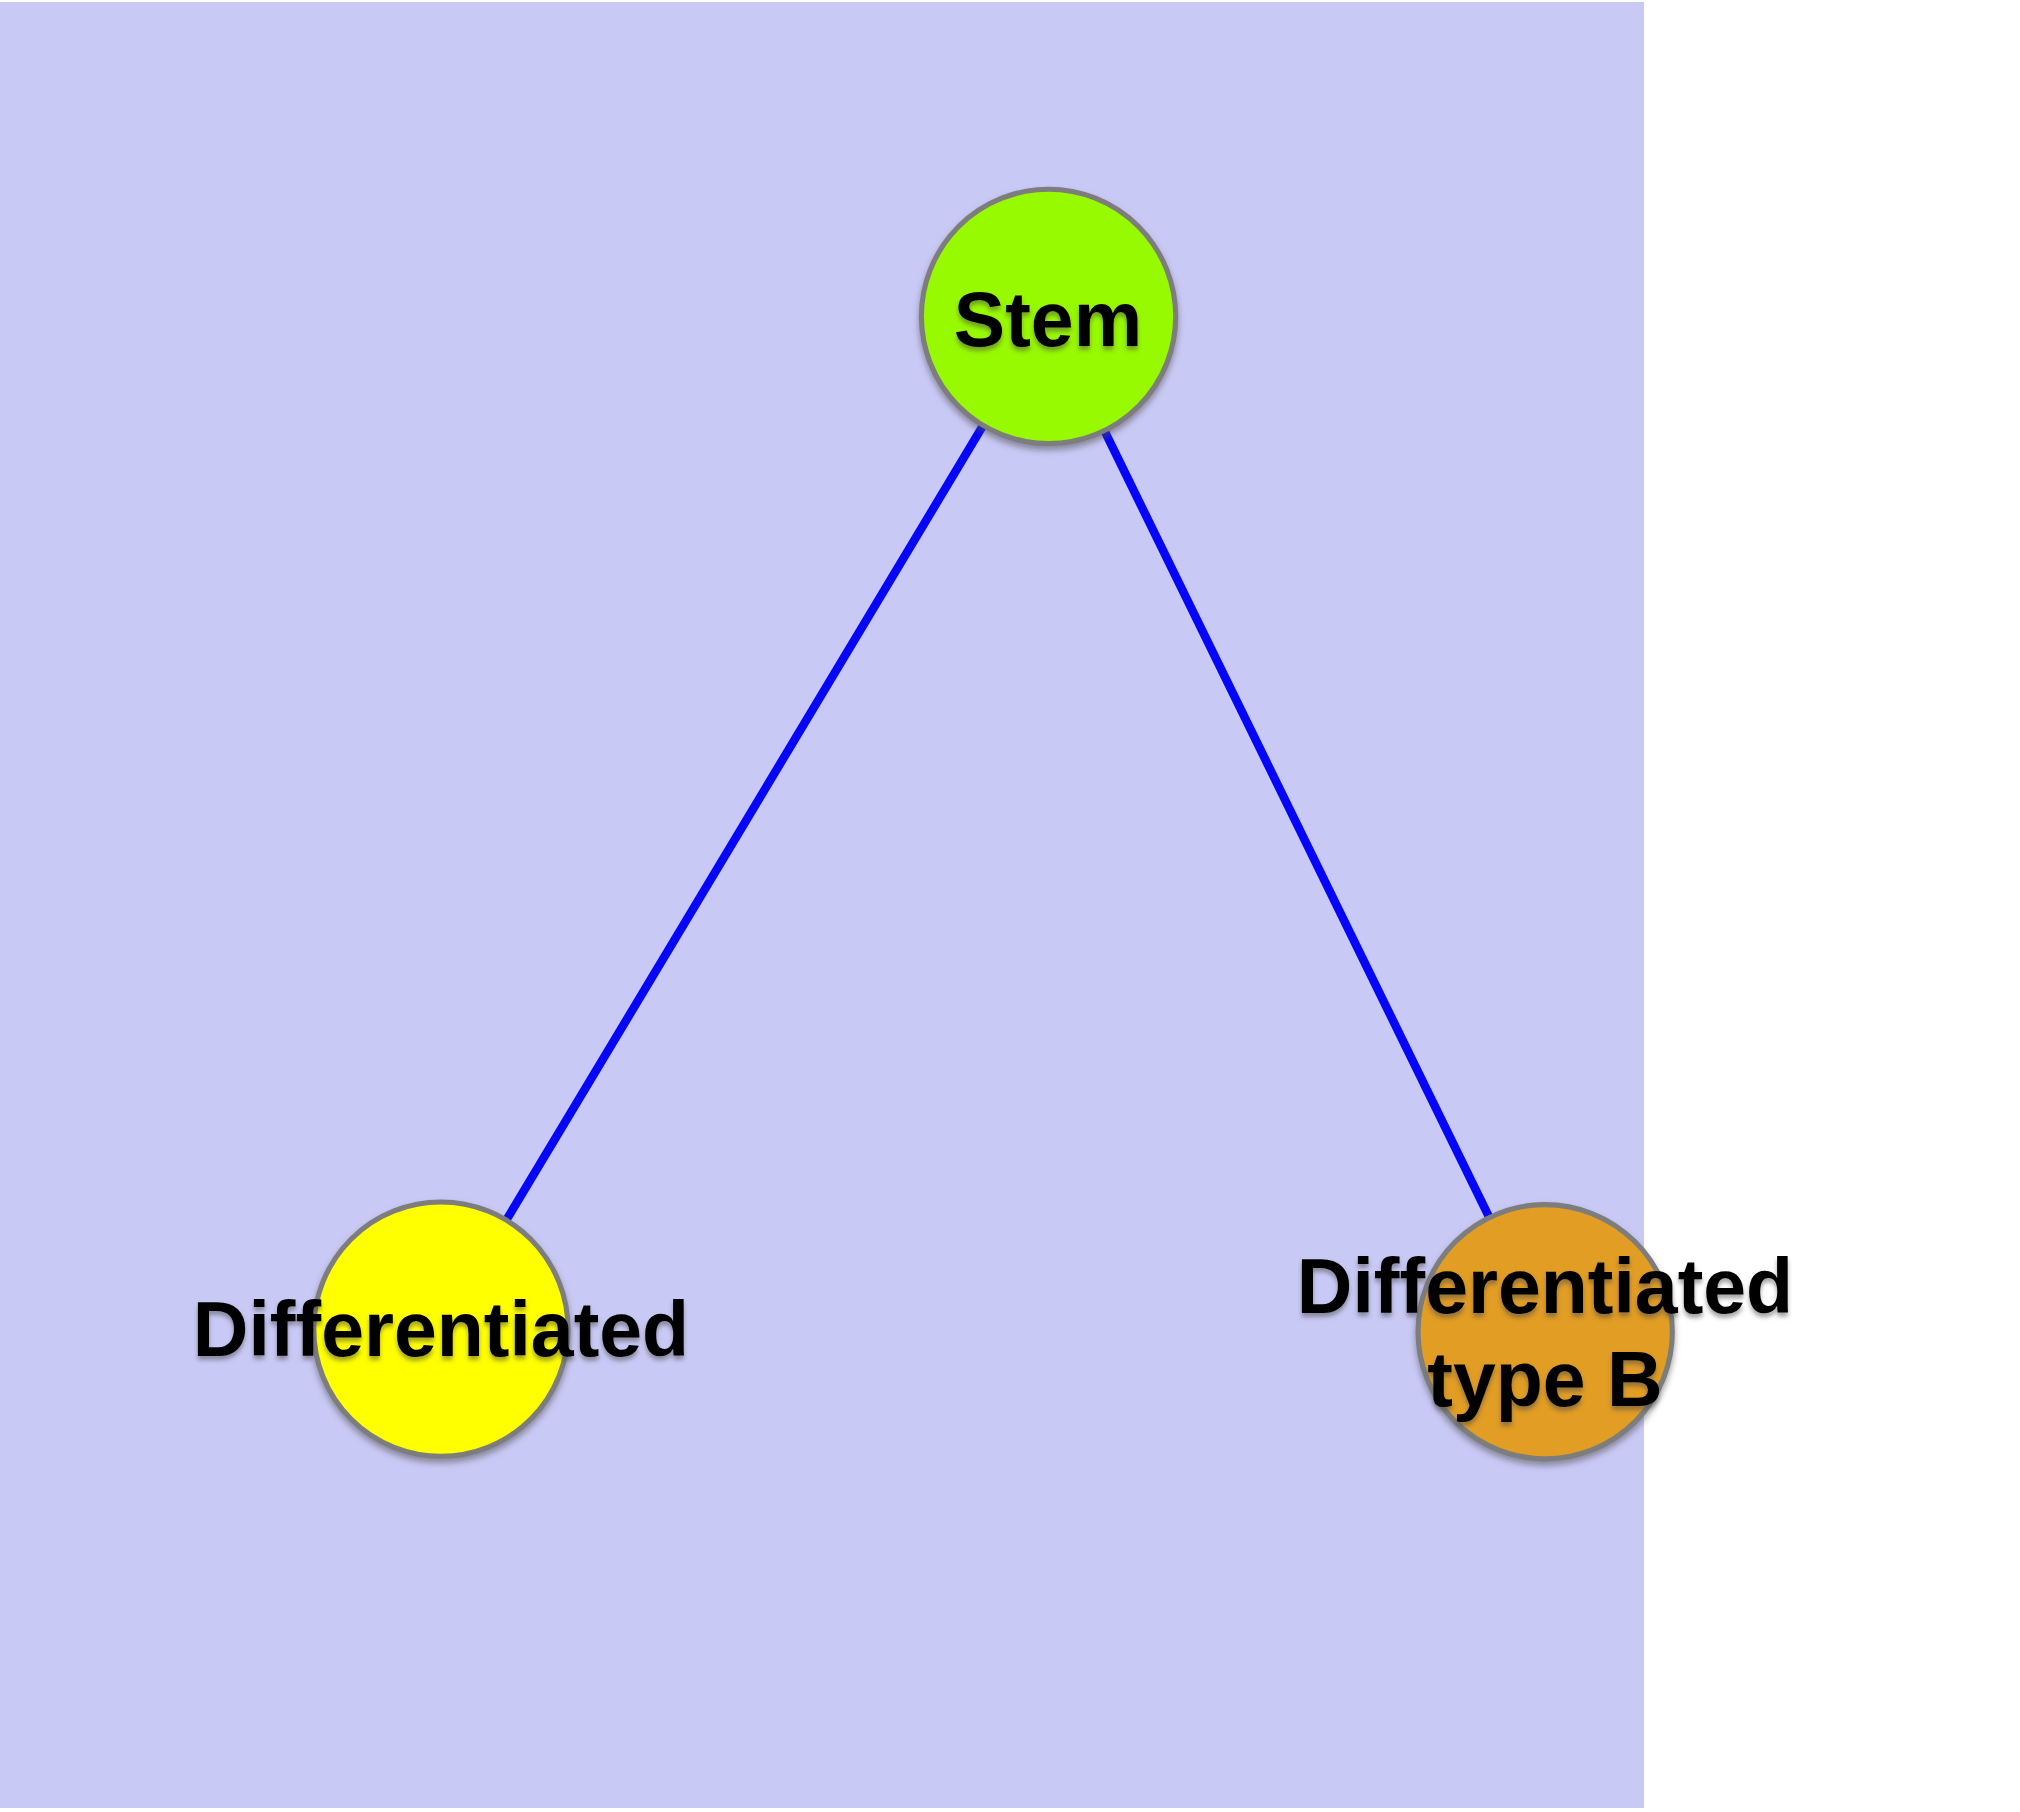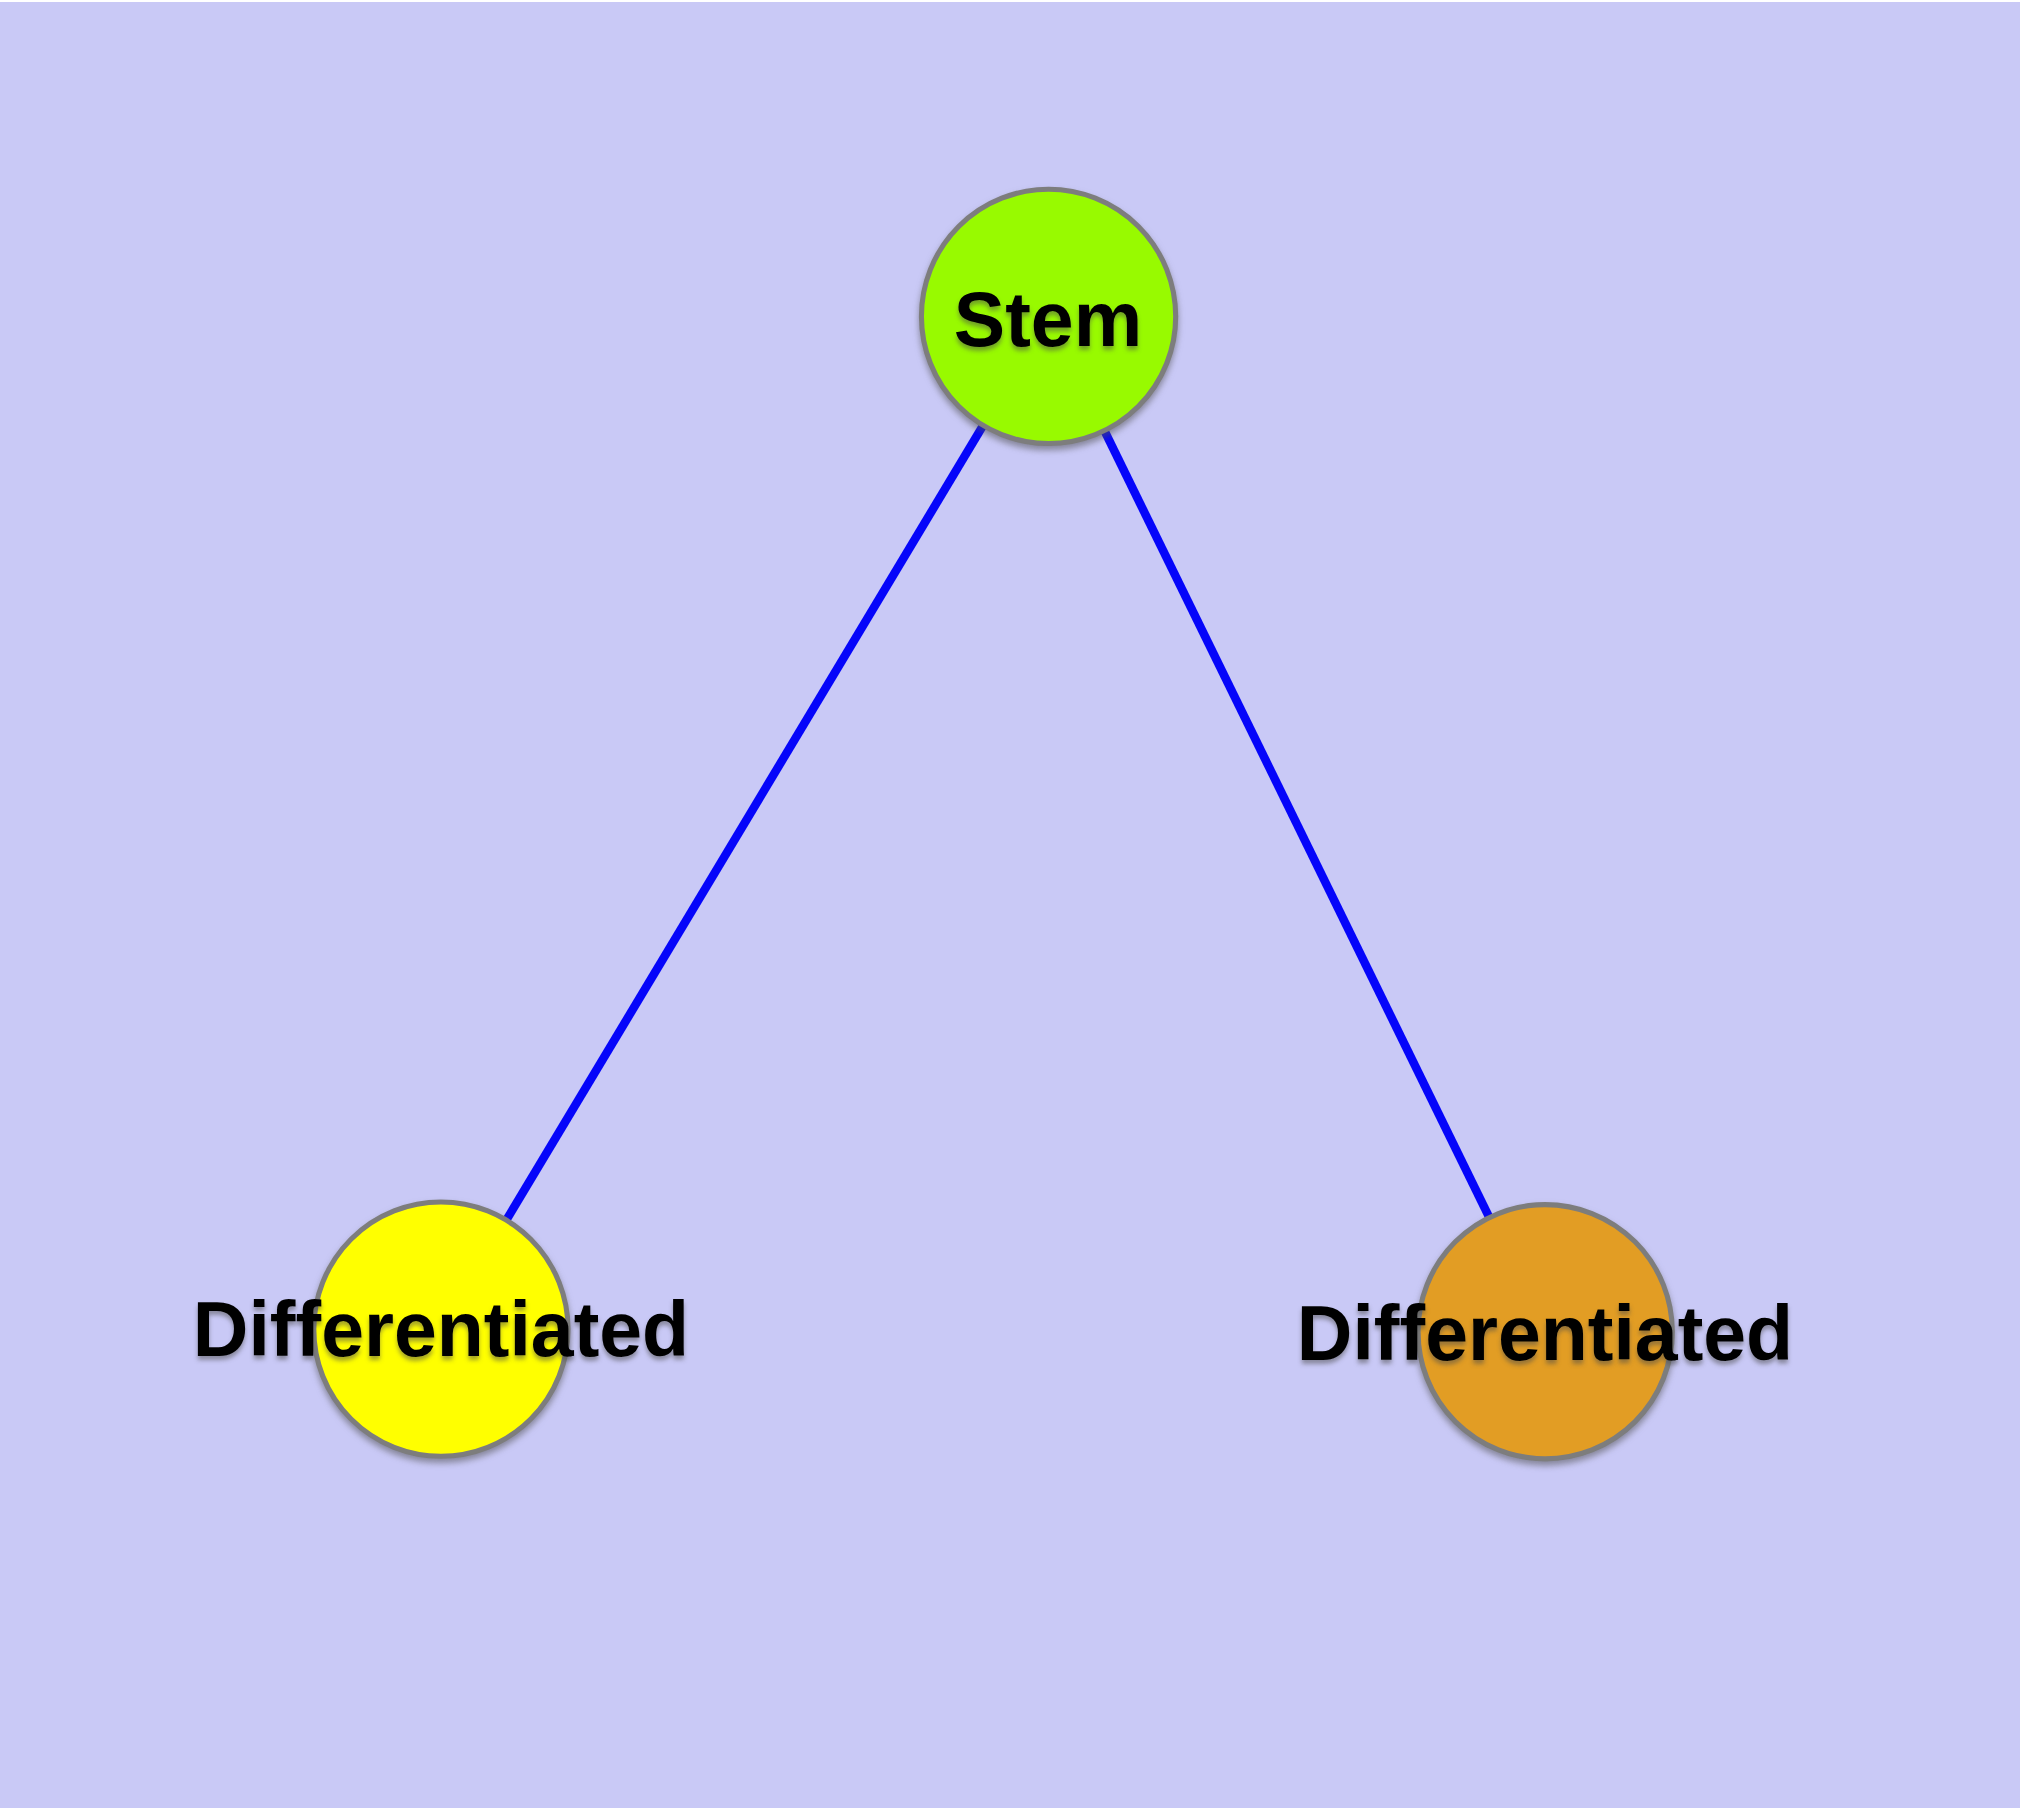--- a/index.html
+++ b/index.html
@@ -8,21 +8,21 @@
     width: 2021px;
     height: 1812px;
     background: #ffffff;
     overflow: hidden;
     font-family: "Liberation Sans", sans-serif;
   }
   .canvas {
     position: absolute;
     top: 1.7px;
     left: 0;
-    width: 2020px;
+    width: 1644px;
     height: 1806px;
     background: var(--background, #c9c9f6);
   }
   .diagram-svg {
     position: absolute;
     top: 0;
     left: 0;
   }
   .edge-line {
     stroke-width: 10;
@@ -67,16 +67,17 @@
   <div class="node-label label-stem">
     <span class="line">Stem</span>
   </div>
 
   <div class="node-label label-type-a">
     <span class="line">Differentiated</span>
   </div>
 
   <div class="node-label label-type-b">
     <span class="line">Differentiated</span>
+    <span class="line">type B</span>
   </div>
 
 </div>
 
 
 </body></html>

